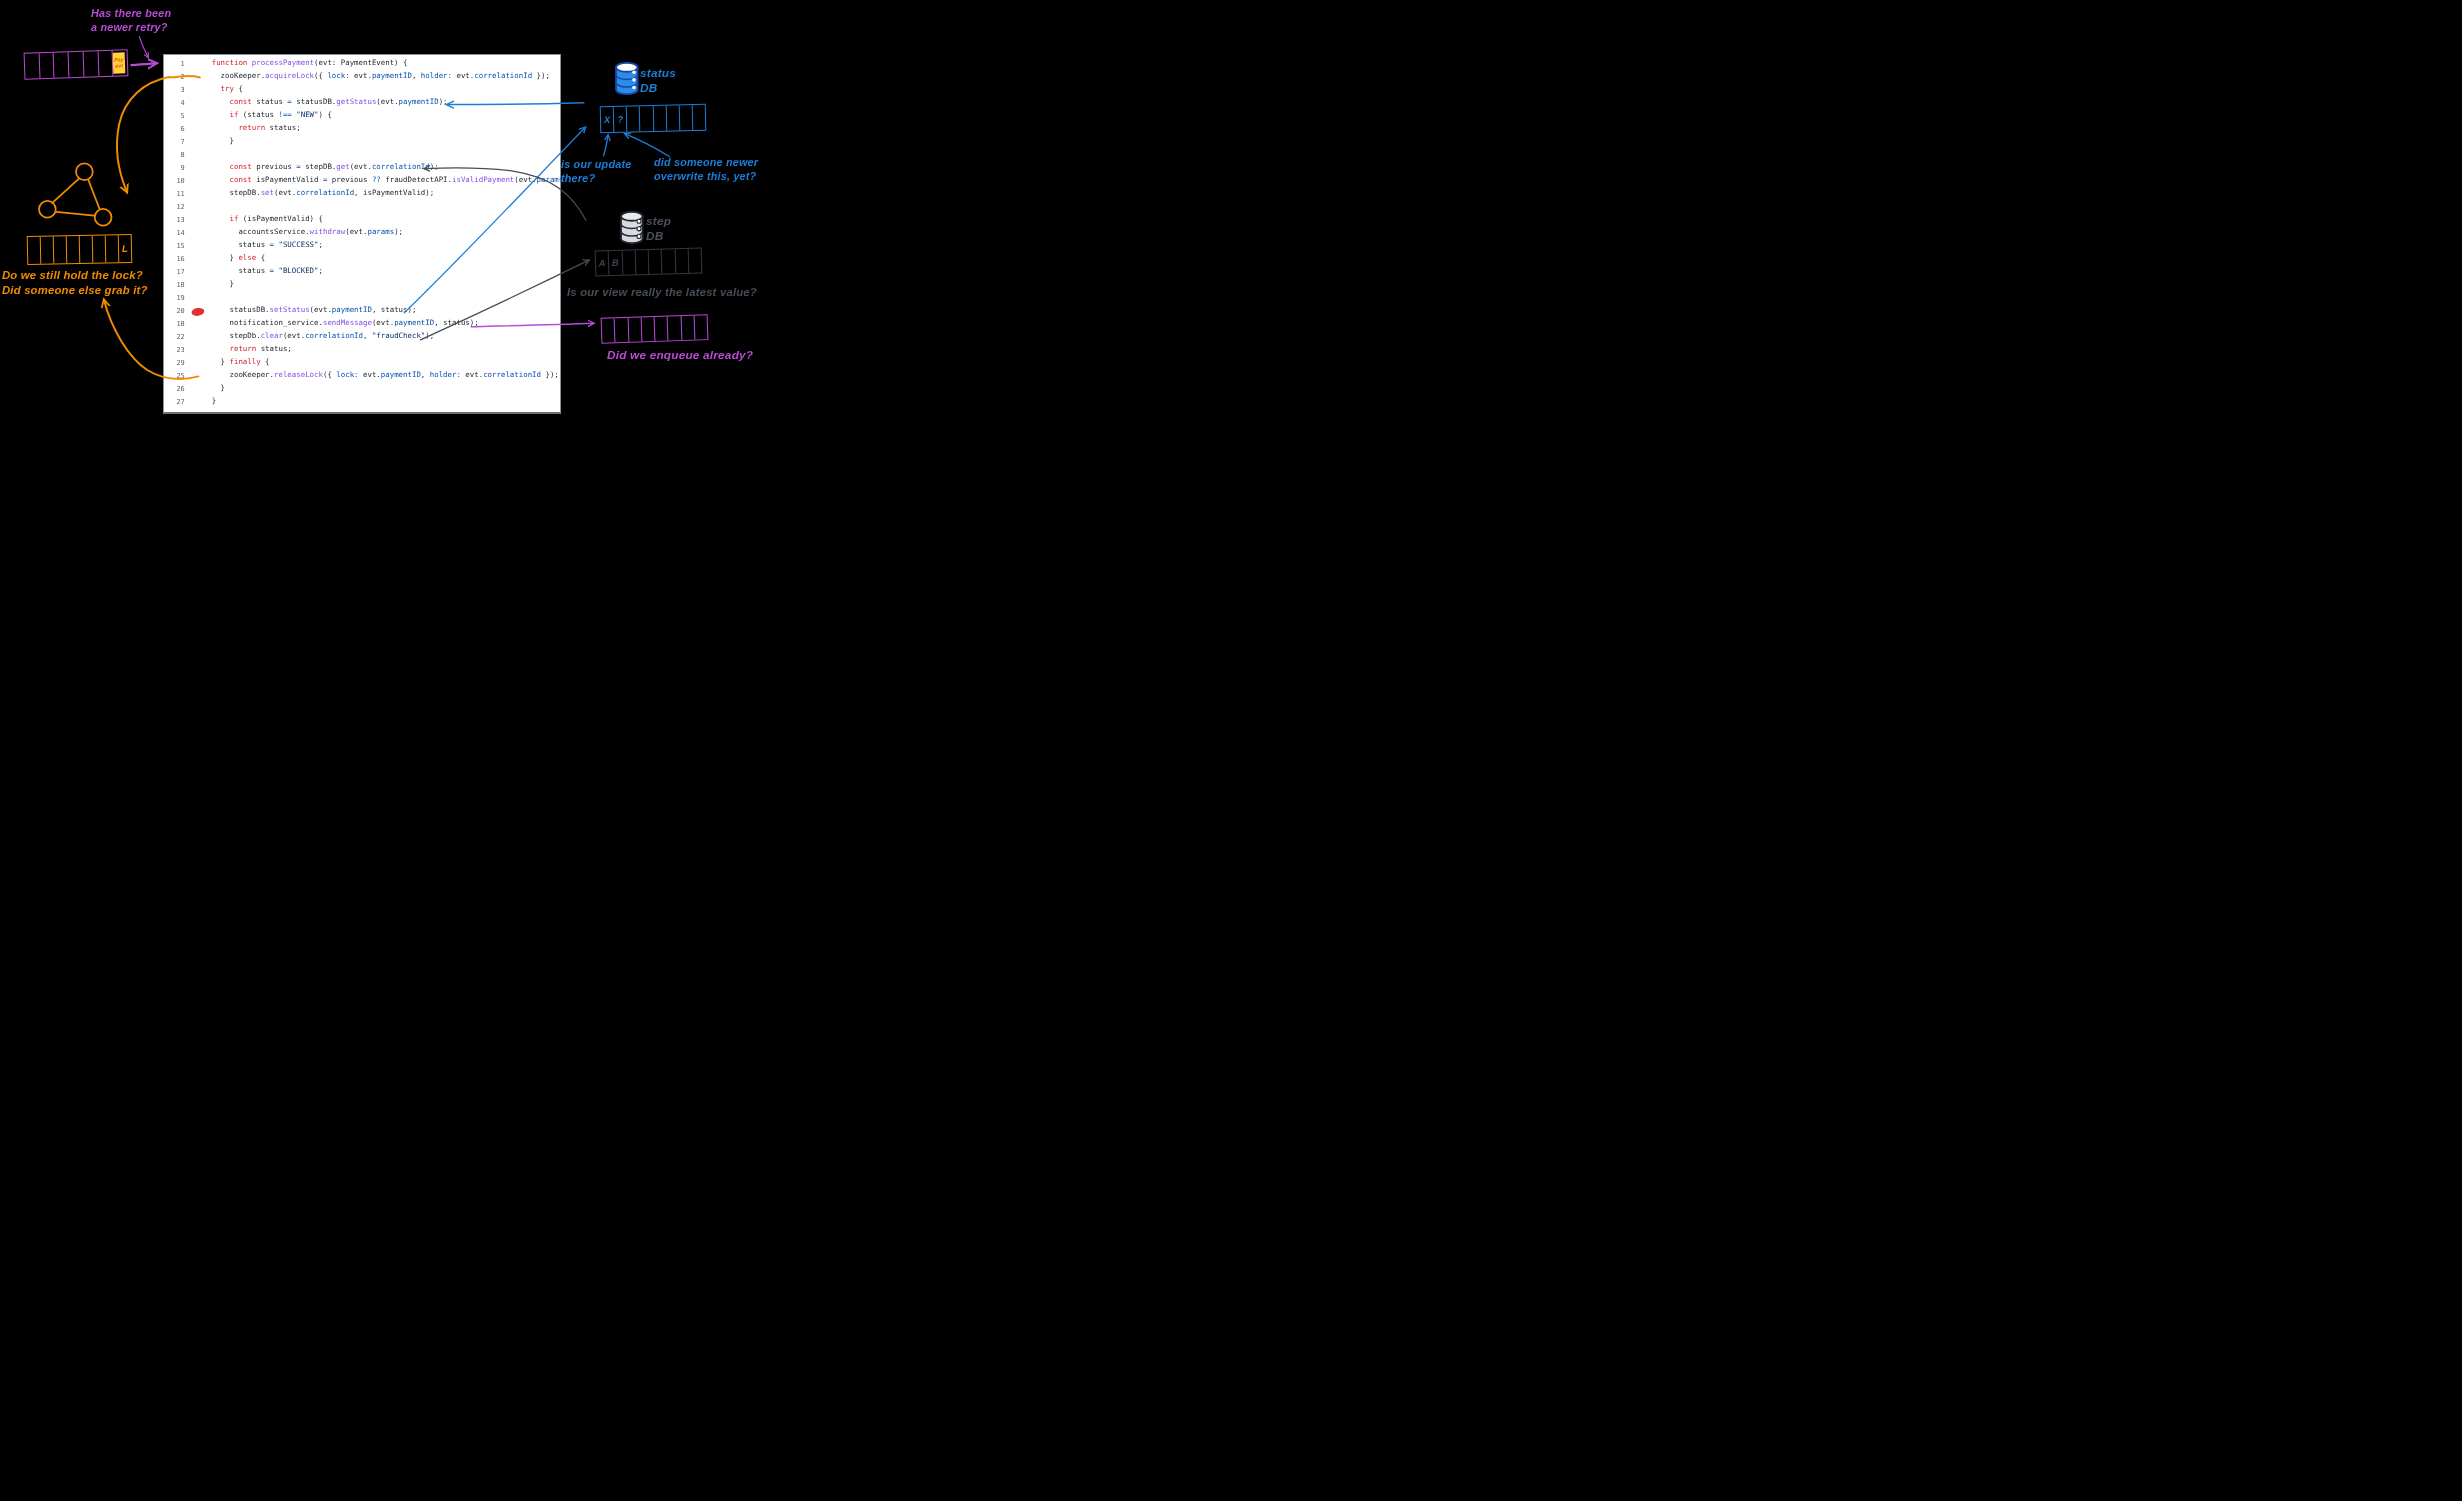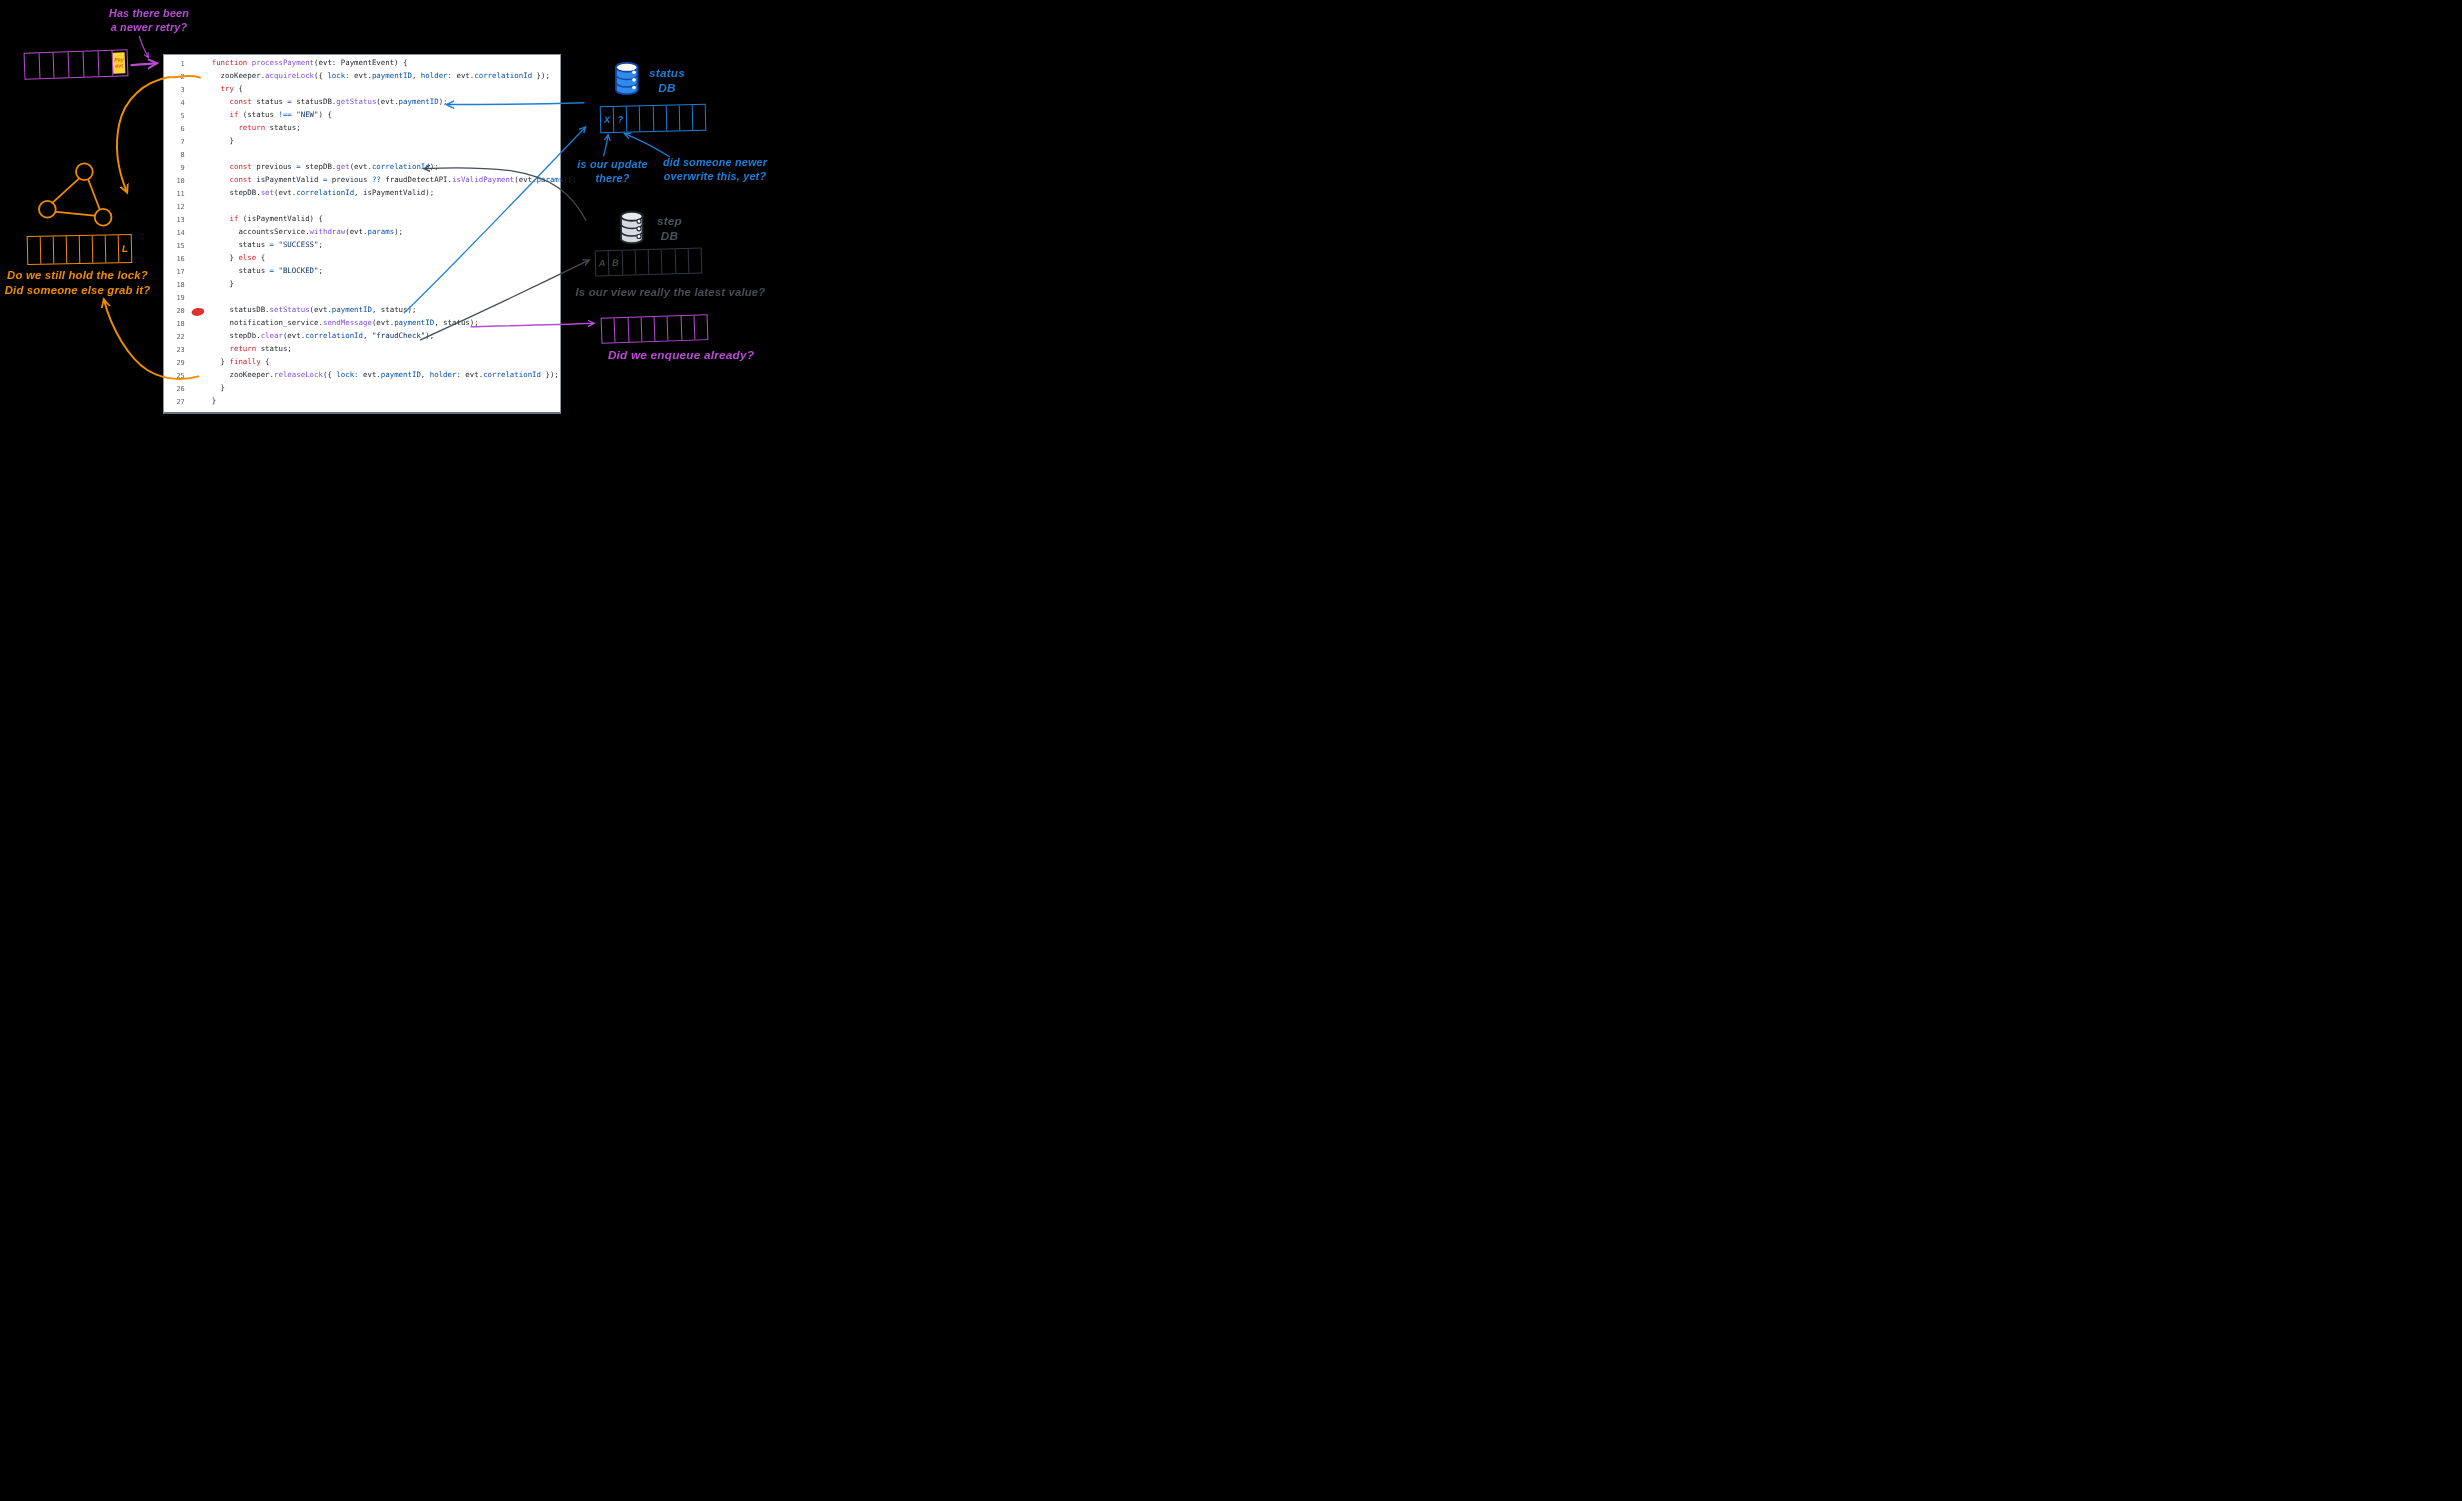--- a/index.html
+++ b/index.html
@@ -29,21 +29,21 @@
   .queue-dim{border:1.2px solid #32383f;}
   .queue-dim .qcell{border-right:1px solid #32383f;color:#3e454d;font-size:9.4px;}
   .queue .qcell:last-child{border-right:none;}
   
   #pay-sticky{position:absolute;right:2px;top:2px;width:11.8px;height:21px;background:#ffd43b;
               display:flex;flex-direction:column;align-items:center;justify-content:center;
               font:700 italic 5.4px "Liberation Sans",sans-serif;color:#e8590c;line-height:5.9px;}
   
   .note{position:absolute;font-family:"Liberation Sans",sans-serif;font-style:italic;
         font-weight:600;letter-spacing:0.2px;z-index:3;}
-  .note div{text-align:center;}
+  .note div{}
   .purple-t{color:#b94bd6;} .orange-t{color:#f08c00;font-style:italic;} .blue-t{color:#1e7ed6;}
   .dim-t{color:#4a525b;} .dimmer-t{color:#454d56;}
   
   #overlay{position:absolute;left:0;top:0;z-index:5;pointer-events:none;}
   .icon-svg{position:absolute;z-index:3;}
 </style>
 </head>
 <body>
 
 <div id="stage">
@@ -144,21 +144,21 @@
       <div class="qcell">X</div>
       <div class="qcell">?</div>
       <div class="qcell"></div>
       <div class="qcell"></div>
       <div class="qcell"></div>
       <div class="qcell"></div>
       <div class="qcell"></div>
       <div class="qcell"></div>
     </div>
 
-  <div class="note blue-t" style="left:561px;top:157px;width:91px;font-size:10.8px;line-height:14.3px;margin-left:6px;">
+  <div class="note blue-t" style="left:561px;top:157px;width:91px;font-size:10.8px;line-height:14.3px;">
     <div>is our update</div>
     <div>there?</div>
   </div>
   <div class="note blue-t" style="left:654px;top:155px;width:122px;font-size:10.8px;line-height:14.3px;">
     <div>did someone newer</div>
     <div>overwrite this, yet?</div>
   </div>
 
   <svg class="icon-svg" style="left:618px;top:210px;" width="27.6" height="35" viewBox="0 0 60 78">
     <path d="M6,14 v50 a24,10 0 0 0 48,0 v-50 z" fill="#d6dade" stroke="#22272e" stroke-width="4"></path>

